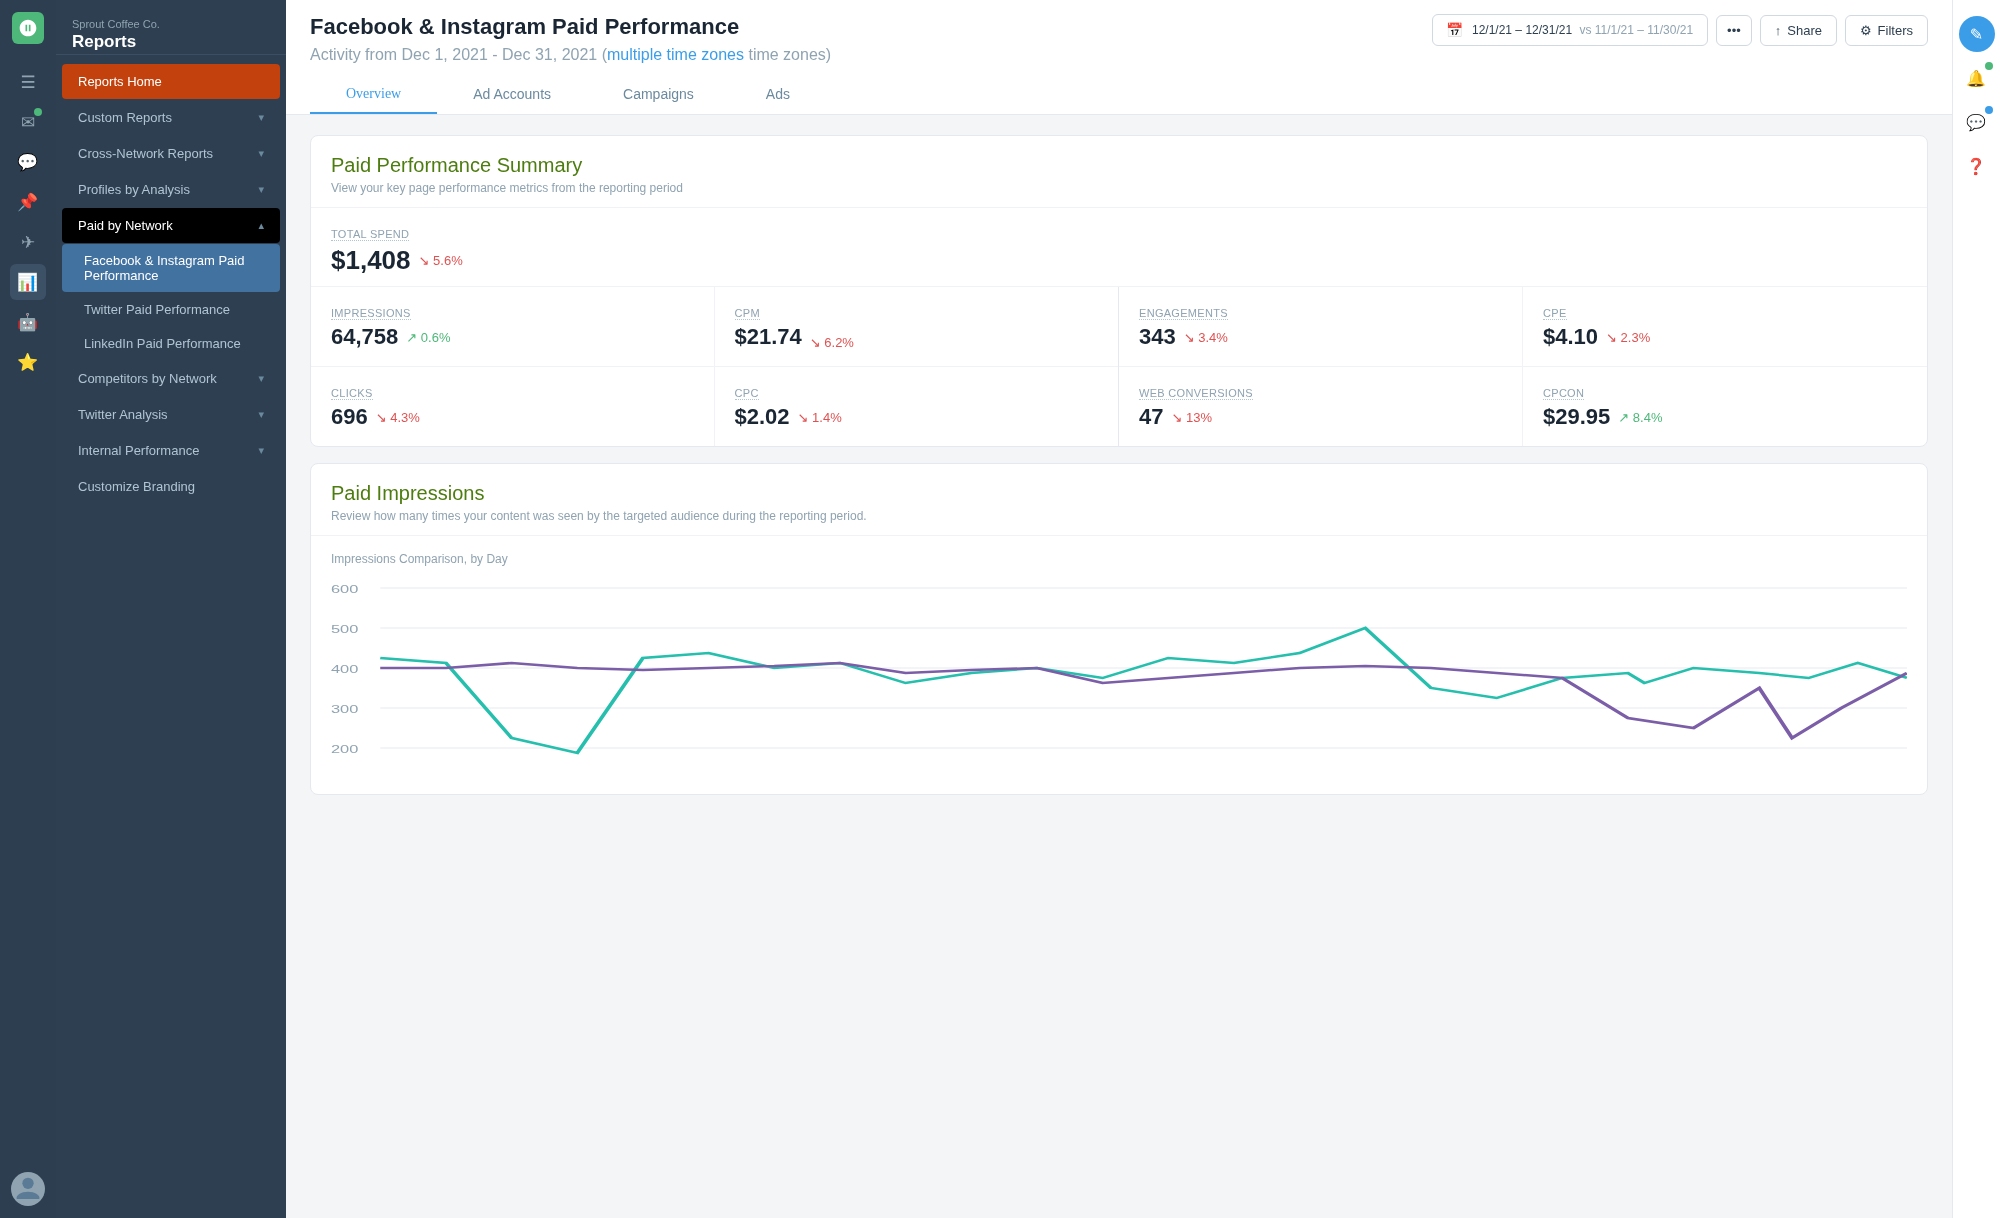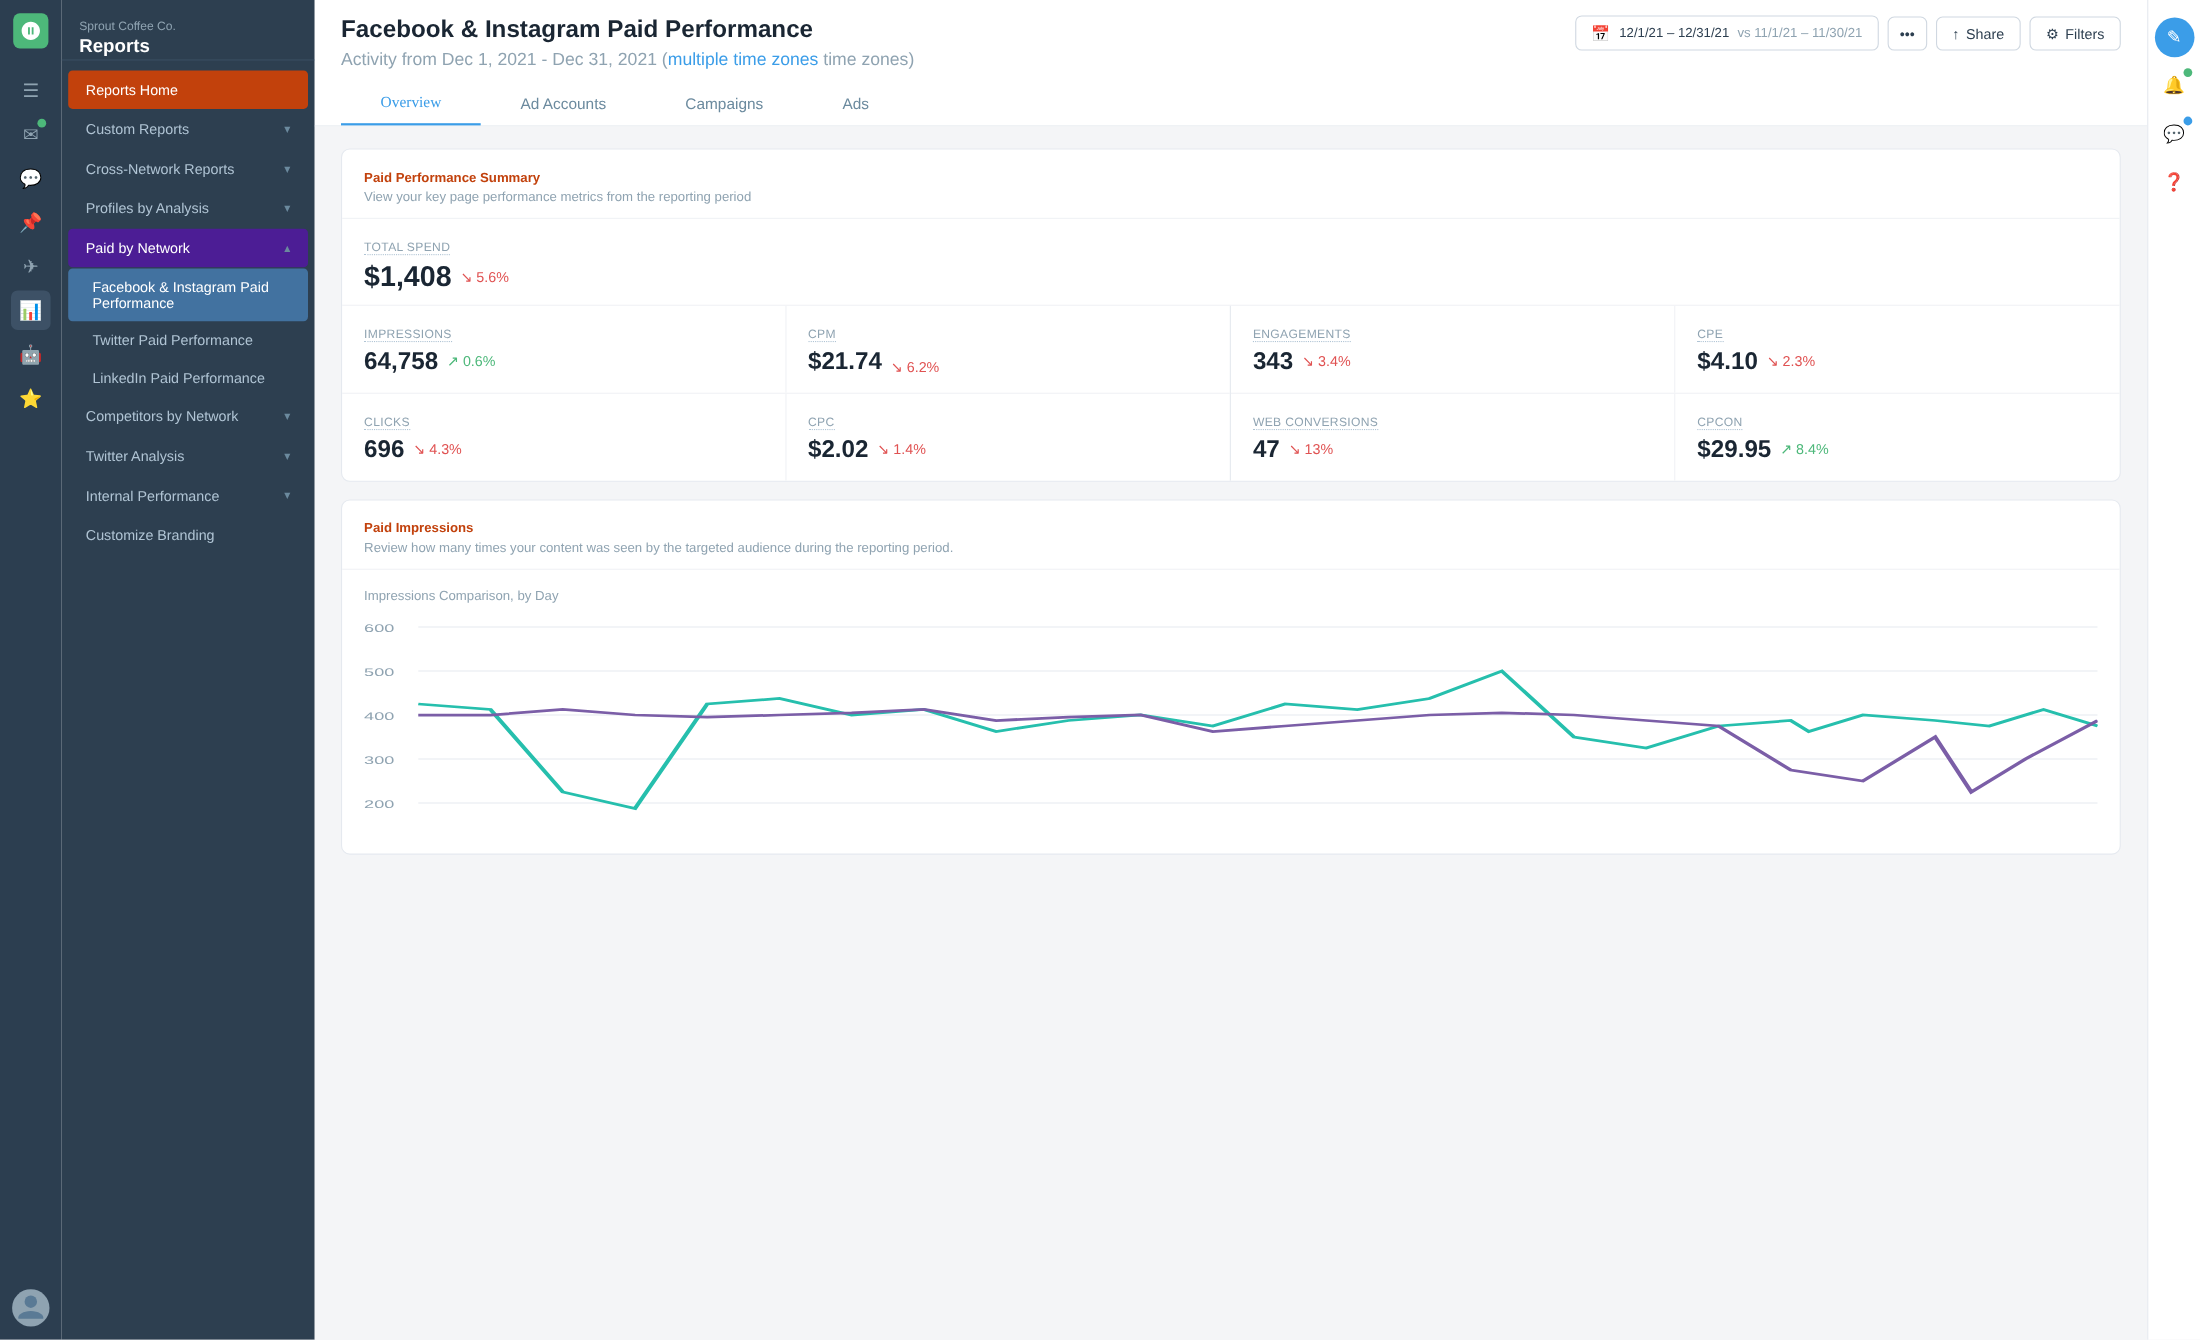--- a/index.html
+++ b/index.html
@@ -67,21 +67,21 @@
       padding: 10px 16px;
       color: #b0c4d4;
       font-size: 13px;
       cursor: pointer;
       display: flex;
       align-items: center;
       justify-content: space-between;
       border-radius: 4px;
       margin: 1px 6px;
     }
-    .sidebar-item.active-parent { color: white; background: #4c1d95; }
+    .sidebar-item.active-parent { color: white; background: #000000; }
     .sidebar-item .chevron { font-size: 11px; color: #6b8a9e; }
     .sidebar-item.reports-home { background: #c2410c; color: white; font-weight: 500; }
     .sidebar-sub-item {
       padding: 9px 16px 9px 22px;
       color: #b0c4d4;
       font-size: 13px;
       cursor: pointer;
       display: flex;
       align-items: center;
       margin: 1px 6px;
@@ -184,23 +184,23 @@
       background: white;
       border-radius: 8px;
       border: 1px solid #e5e9ef;
       margin-bottom: 16px;
     }
     .card-header {
       padding: 18px 20px 12px;
       border-bottom: 1px solid #f0f2f5;
     }
     .card-header h2 {
-      font-size: 12px;
-      font-weight: 700;
-      color: #c2410c;
+      font-size: 20px;
+      font-weight: 400;
+      color: #4d7c0f;
       margin-bottom: 4px;
     }
     .card-header p {
       font-size: 12px;
       color: #8fa3b1;
     }
 
     
     .total-spend-row {
       padding: 16px 20px 10px;

